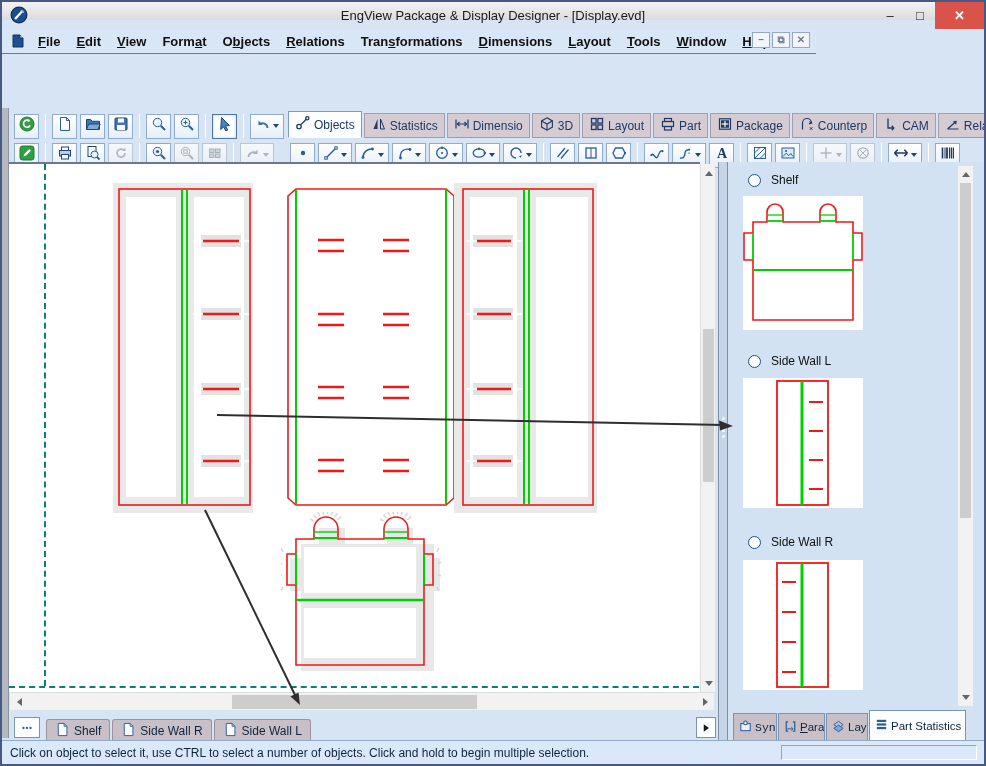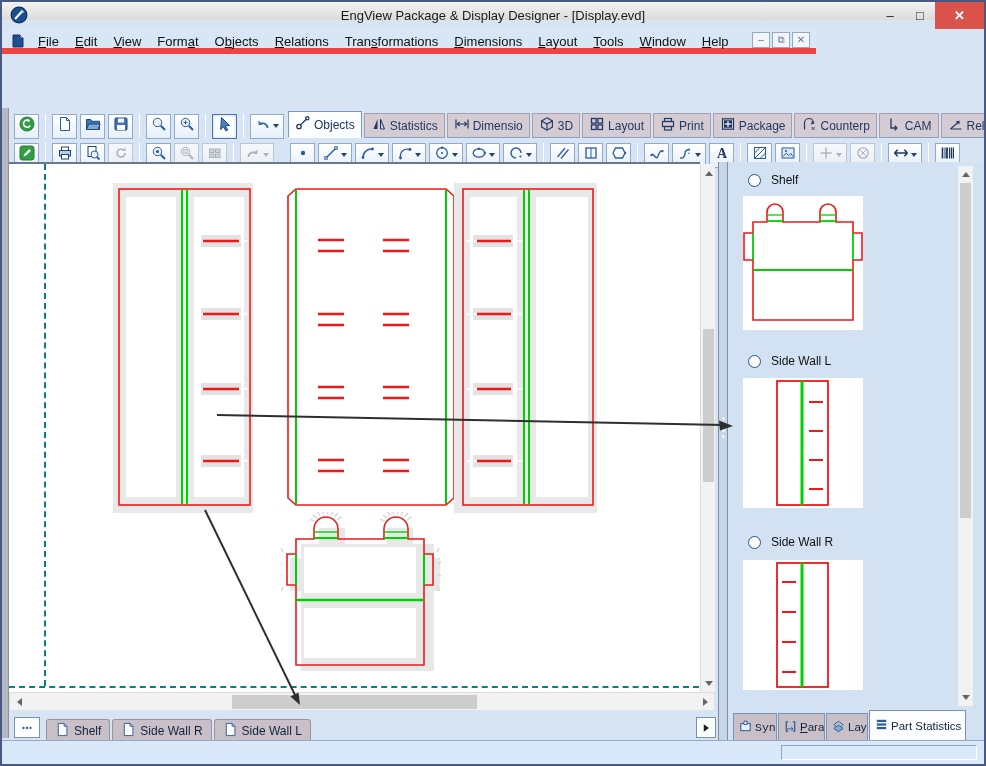--- a/index.html
+++ b/index.html
@@ -9,21 +9,21 @@
   
   #titlebar{position:absolute;left:0;top:0;width:982px;height:18px;background:linear-gradient(#f2f2f2,#dcdcdc);}
   #app-icon{position:absolute;left:8px;top:4px;width:18px;height:18px;}
   #title-text{position:absolute;left:0;right:0;top:0;height:27px;line-height:27px;text-align:center;font-size:13px;color:#1a1a1a;}
   .wbtn{position:absolute;top:0;height:27px;text-align:center;color:#222;font-size:13px;line-height:27px;cursor:default;}
   #btn-min{left:874px;width:28px;}
   #btn-max{left:904px;width:28px;}
   #btn-close{left:933px;width:49px;background:#d9534a;color:#fff;font-weight:bold;}
 
   
-  #menubar{position:absolute;left:0;top:27px;width:814px;height:25px;background:#d9e6f5;border-bottom:6px solid #ef4444;}
+  #menubar{position:absolute;left:0;top:27px;width:814px;height:25px;background:#d9e6f5;border-bottom:1px solid #ef4444;font-weight:bold;}
   #mdi-doc{position:absolute;left:8px;top:4px;width:16px;height:16px;}
   #menu-items{position:absolute;left:28px;top:0;height:25px;display:flex;}
   .menu-item{padding:0 8px;line-height:25px;font-size:13px;color:#101010;}
   .menu-item u{text-decoration:underline;}
   #mdi-btns{position:absolute;right:6px;top:3px;display:flex;gap:2px;}
   .mdi-b{width:18px;height:16px;background:#f2f6fb;border:1px solid #93a9c4;color:#6a7a90;font-size:10px;line-height:14px;text-align:center;}
 
   
   #toolzone{position:absolute;left:0;top:52px;width:982px;height:106px;background:#d6e4f4;}
   .tbtn{width:25px;height:25px;border:1px solid #8fabcd;background:linear-gradient(#ffffff,#e6eff9);display:flex;align-items:center;justify-content:center;position:relative;flex:none;}
@@ -311,21 +311,21 @@
           <span>Layout</span>
         </div>
         <div class="rtab">
           <span><svg viewBox="0 0 16 16" width="16" height="16">
               <g stroke="currentColor" fill="none" stroke-width="1.2">
                 <rect x="2.5" y="5.5" width="11" height="5"></rect>
                 <rect x="4.5" y="2.5" width="7" height="3"></rect>
                 <rect x="4.5" y="10.5" width="7" height="3.5"></rect>
               </g>
             </svg></span>
-          <span>Print</span>
+          <span>Part</span>
         </div>
         <div class="rtab">
           <span><svg viewBox="0 0 16 16" width="16" height="16">
               <g stroke="currentColor" stroke-width="1.2">
                 <rect x="2.5" y="2.8" width="11" height="10.4" fill="none"></rect>
                 <rect x="4.6" y="4.9" width="6.8" height="6.2" fill="currentColor"></rect>
                 <line x1="8" y1="4.9" x2="8" y2="11.1" stroke="#fff"></line>
                 <line x1="4.6" y1="8" x2="11.4" y2="8" stroke="#fff"></line>
               </g>
             </svg></span>
@@ -767,20 +767,21 @@
         </div>
       </div>
     <div id="ctab-next">
         <svg viewBox="0 0 16 16" width="12" height="12">
           <path d="M5 3l7 5-7 5z" fill="#1a1a1a"></path>
         </svg>
       </div>
   </div>
 
   <div id="statusbar">
+    <div id="status-text">Click on object to select it, use CTRL to select a number of objects. Click and hold to begin multiple selection.</div>
     <div id="status-box"></div>
   </div>
 
   <svg id="arrows-overlay">
     <line x1="207" y1="251" x2="714" y2="261" stroke="#2e2e2e" stroke-width="2"></line>
     <polygon points="723,262 709,256.5 710,266.5" fill="#2e2e2e"></polygon>
     <line x1="195" y1="346" x2="286" y2="533" stroke="#2e2e2e" stroke-width="2"></line>
     <polygon points="290,541 280.5,532.5 288.5,528.5" fill="#2e2e2e"></polygon>
   </svg>
 

